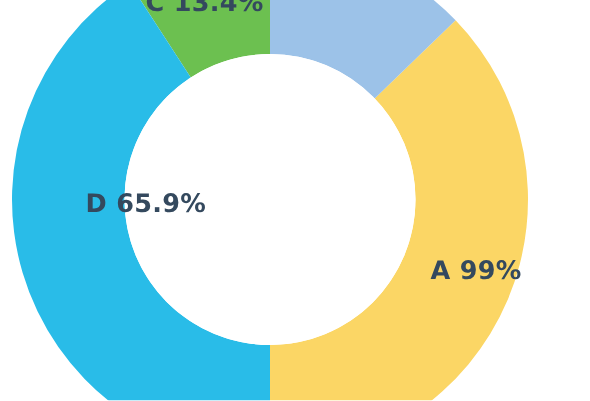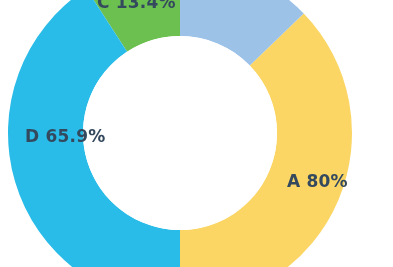--- a/index.html
+++ b/index.html
@@ -47,20 +47,20 @@
   <svg id="donut-svg" width="393" height="267" viewBox="0 0 393 267">
     <g id="slice-group">
         <path d="M 303.726445658248 13.518760281052465 A 172 172 0 0 1 180 305 L 180 230 A 97 97 0 0 0 249.77596063284915 65.61813806547727 Z" fill="#fbd665"></path>
         <path d="M 180 -39 A 172 172 0 0 1 303.726445658248 13.518760281052465 L 249.77596063284915 65.61813806547727 A 97 97 0 0 0 180 36 Z" fill="#9cc2e8"></path>
         <path d="M 86.32208597741536 -11.251337686612942 A 172 172 0 0 1 179.99999999999997 -39 L 179.99999999999997 36 A 97 97 0 0 0 127.17001360354239 51.64895490929386 Z" fill="#6cc050"></path>
         <path d="M 180 305 A 172 172 0 0 1 86.32208597741536 -11.251337686612942 L 127.17001360354239 51.64895490929386 A 97 97 0 0 0 180 230 Z" fill="#29bce8"></path>
       </g>
     <circle id="donut-hole" cx="180" cy="133" r="97" fill="#ffffff"></circle>
   </svg>
 
-  <div class="slice-label" id="label-A" style="color: rgb(52, 73, 94);">A 80%</div>
+  <div class="slice-label" id="label-A" style="color: rgb(52, 73, 94);">A 99%</div>
 
 
   <div class="slice-label" id="label-C" style="color: rgb(52, 73, 94);">C 13.4%</div>
 
-  <div class="slice-label" id="label-D" style="color: rgb(52, 73, 94);">D 65.9%</div>
+  <div class="slice-label" id="label-D" style="color: rgb(52, 73, 94); margin-left: 32px;">D 65.9%</div>
 
 </div>
 
 </body></html>

